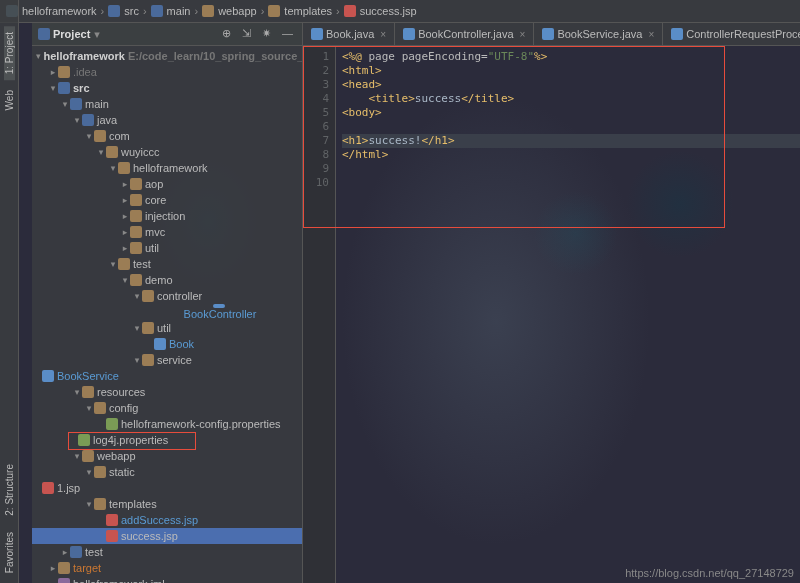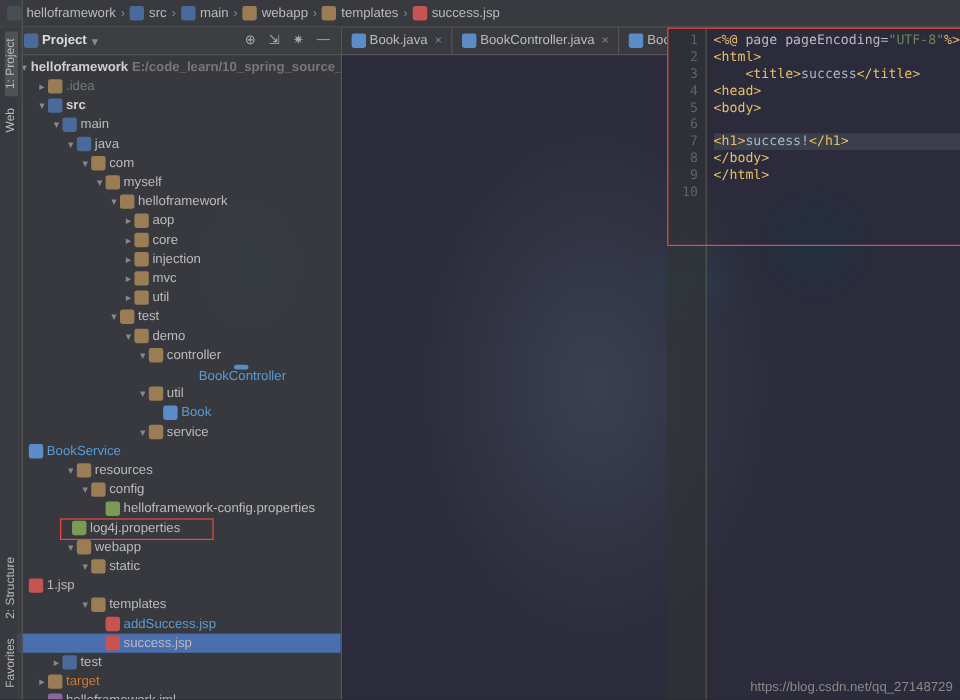--- a/index.html
+++ b/index.html
@@ -29,42 +29,42 @@
   .ico-java{background:#5a8dc7}
   .ico-props{background:#7a9b55}
   .ico-iml{background:#8a6a9b}
   
   .gutter{position:absolute;left:0;top:0;bottom:0;width:18px;z-index:3;
     display:flex;flex-direction:column;align-items:center;padding-top:26px;
     background:#3c3f41cc;border-right:1px solid #555}
   .gutter .vtab{writing-mode:vertical-rl;transform:rotate(180deg);
     font-size:10px;color:#bbb;padding:6px 0;margin-bottom:4px;cursor:pointer}
   .gutter .vtab.on{background:#4e5254}
-  .body{flex:1;display:flex;margin-left:14px;min-height:0}
+  .body{flex:1;display:flex;margin-left:32px;min-height:0}
   
   .tree-pane{width:270px;display:flex;flex-direction:column;background:#3c3f41bb;
     border-right:1px solid #555;min-height:0}
   .tree-head{display:flex;align-items:center;height:22px;padding:0 6px;
     border-bottom:1px solid #555;background:#3c3f41ee}
   .tree-head .title{font-weight:bold;color:#ddd}
   .tree-head .tools{margin-left:auto;display:flex;gap:6px}
   .tool-btn{width:14px;height:14px;cursor:pointer;color:#aaa}
   .tree{flex:1;overflow:hidden;padding:2px 0;position:relative}
   .row{display:flex;align-items:center;height:16px;padding-right:6px;white-space:nowrap;
     cursor:pointer}
   .row.sel{background:#4b6eaf}
   .row .arr{width:10px;text-align:center;color:#888;font-size:9px}
   .row .lbl{color:#bbb}
   .row .lbl.b{font-weight:bold;color:#d0d0d0}
   .row .lbl.dim{color:#777}
   .row .lbl.link{color:#5a9bd4}
   .row .lbl.red{color:#cc7832}
   .hl-red{position:absolute;border:1px solid #e74c3c}
   
-  .editor{flex:1;display:flex;flex-direction:row;min-width:0}
+  .editor{flex:1;display:flex;flex-direction:column;min-width:0}
   .etabs{display:flex;height:22px;background:#3c3f41cc;border-bottom:1px solid #555;
     overflow:hidden}
   .etab{display:flex;align-items:center;padding:0 8px;border-right:1px solid #555;
     cursor:pointer;color:#bbb;white-space:nowrap}
   .etab .x{margin-left:6px;color:#888;font-size:10px}
   .code-wrap{flex:1;display:flex;position:relative}
   .lnums{width:26px;text-align:right;padding:4px 6px 0 0;color:#606366;
     font-family:Consolas,monospace;font-size:11px;line-height:14px;
     background:#313335aa;border-right:1px solid #555}
   .code{flex:1;padding:4px 0 0 6px;font-family:Consolas,monospace;font-size:11px;
@@ -153,21 +153,21 @@
             <span class="lbl ">java</span>
           </div>
           <div class="row" style="padding-left: 52px;">
             <span class="arr">▾</span>
             <span class="ico ico-dir"></span>
             <span class="lbl ">com</span>
           </div>
           <div class="row" style="padding-left: 64px;">
             <span class="arr">▾</span>
             <span class="ico ico-dir"></span>
-            <span class="lbl ">myself</span>
+            <span class="lbl ">wuyiccc</span>
           </div>
           <div class="row" style="padding-left: 76px;">
             <span class="arr">▾</span>
             <span class="ico ico-dir"></span>
             <span class="lbl ">helloframework</span>
           </div>
           <div class="row" style="padding-left: 88px;">
             <span class="arr">▸</span>
             <span class="ico ico-dir"></span>
             <span class="lbl ">aop</span>
@@ -331,26 +331,25 @@
             <div>5</div>
             <div>6</div>
             <div>7</div>
             <div>8</div>
             <div>9</div>
             <div>10</div>
           </div>
         <div class="code" id="code">
             <div class="l"><span class="c-tag">&lt;%@</span> <span class="c-attr">page</span> <span class="c-attr">pageEncoding=</span><span class="c-str">"UTF-8"</span><span class="c-tag">%&gt;</span></div>
             <div class="l"><span class="c-tag">&lt;html&gt;</span></div>
+            <div class="l"><span class="c-tag">&lt;head&gt;</span></div>
             <div class="l">    <span class="c-tag">&lt;title&gt;</span><span class="c-txt">success</span><span class="c-tag">&lt;/title&gt;</span></div>
-            <div class="l"><span class="c-tag">&lt;head&gt;</span></div>
             <div class="l"><span class="c-tag">&lt;body&gt;</span></div>
             <div class="l"></div>
             <div class="l hl"><span class="c-tag">&lt;h1&gt;</span><span class="c-txt">success!</span><span class="c-tag">&lt;/h1&gt;</span></div>
-            <div class="l"><span class="c-tag">&lt;/body&gt;</span></div>
             <div class="l"><span class="c-tag">&lt;/html&gt;</span></div>
           </div>
         <div class="hl-red-ed" style="left:0;top:0;width:420px;height:180px"></div>
       </div>
     </div>
   </div>
 </div>
 <div class="watermark">https://blog.csdn.net/qq_27148729</div>
 
 </body></html>

